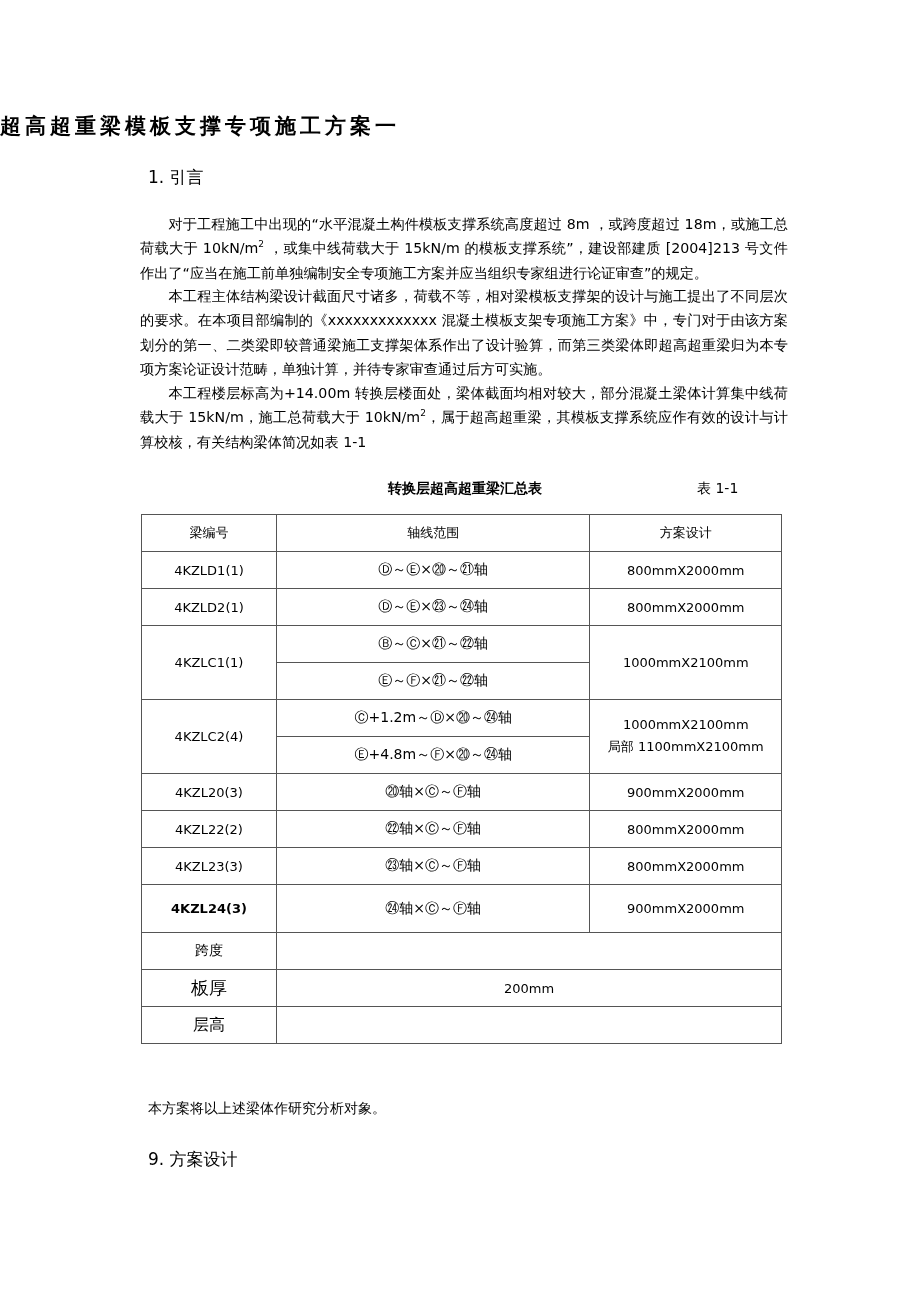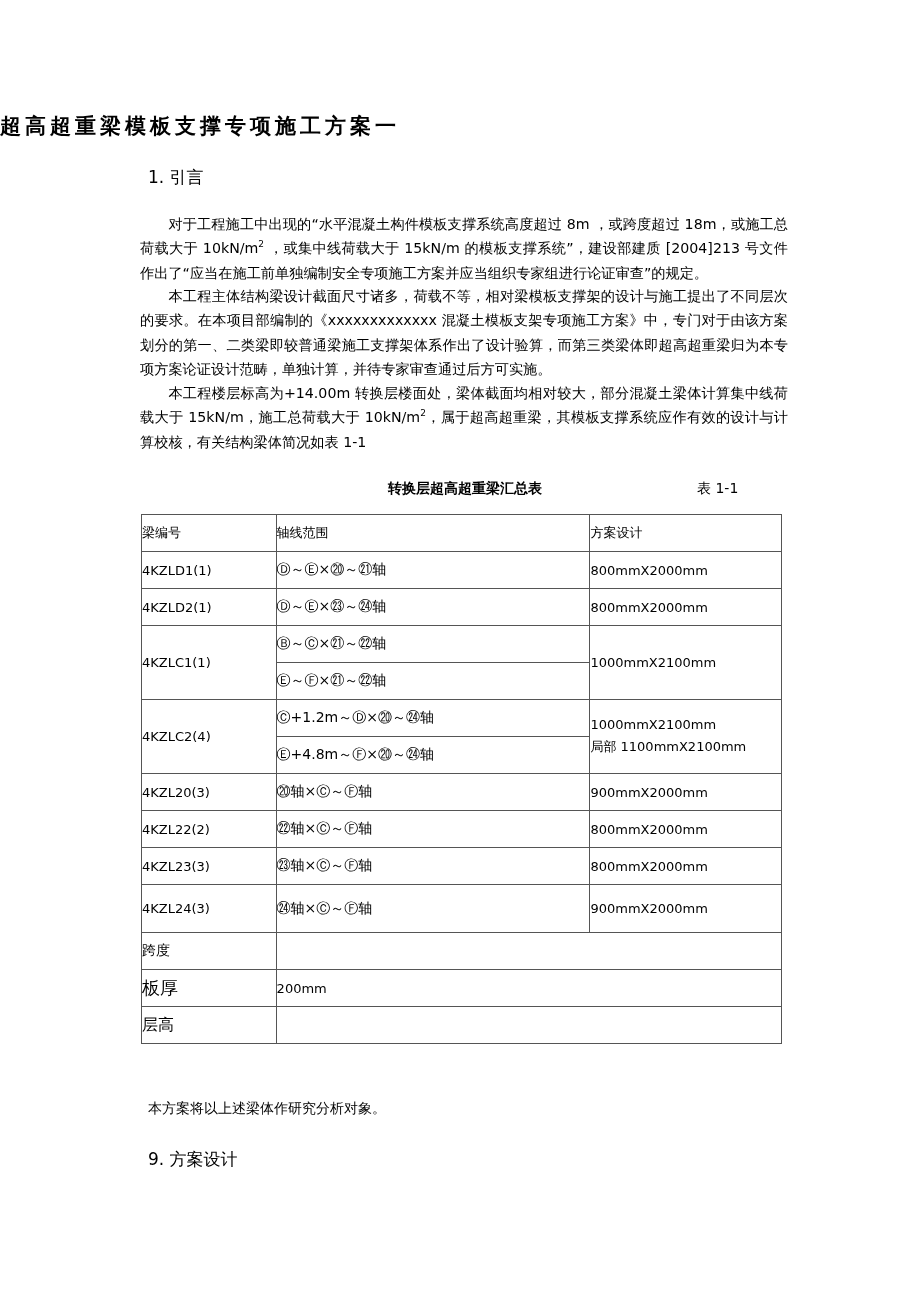--- a/index.html
+++ b/index.html
@@ -21,21 +21,21 @@
     }
     sup { font-size: 9px; line-height: 0; }
     .caption { position: absolute; top: 480px; left: 0; width: 920px; font-size: 14px; font-weight: bold; }
     .caption .ct { position: absolute; left: 373px; margin-left: 15px; }
     .caption .cn { position: absolute; left: 697px; font-weight: normal; }
     table.beams {
       position: absolute; left: 141px; top: 514px; width: 641px;
       border-collapse: collapse; font-size: 13px;
     }
     table.beams td {
-      border: 1px solid #555; vertical-align: middle;
+      border: 1px solid #555; text-align: center; vertical-align: middle;
       padding: 0; height: 36px;
     }
     td.c1 { width: 138px; }
     td.c2 { width: 330px; }
     td.c3 { width: 195px; }
     td.tall { height: 43px; vertical-align: top; padding-top: 5px; }
     td.tall2 { height: 47px; vertical-align: top; padding-top: 3px; }
     td.top { vertical-align: top; padding-top: 4px; }
     .axis { font-size: 14px; }
     .note { position: absolute; left: 148px; top: 1100px; font-size: 14px; }
@@ -101,21 +101,21 @@
     <td>4KZL22(2)</td>
     <td class="axis top">㉒轴×Ⓒ～Ⓕ轴</td>
     <td>800mmX2000mm</td>
   </tr>
   <tr>
     <td>4KZL23(3)</td>
     <td class="axis top">㉓轴×Ⓒ～Ⓕ轴</td>
     <td>800mmX2000mm</td>
   </tr>
   <tr>
-    <td style="height:47px;">4KZL24(3)</td>
+    <td style="height:47px;font-weight:bold;">4KZL24(3)</td>
     <td class="axis top">㉔轴×Ⓒ～Ⓕ轴</td>
     <td class="top">900mmX2000mm</td>
   </tr>
   <tr>
     <td style="font-size:14px;">跨度</td>
     <td colspan="2"></td>
   </tr>
   <tr>
     <td style="font-size:18px;">板厚</td>
     <td colspan="2">200mm</td>

